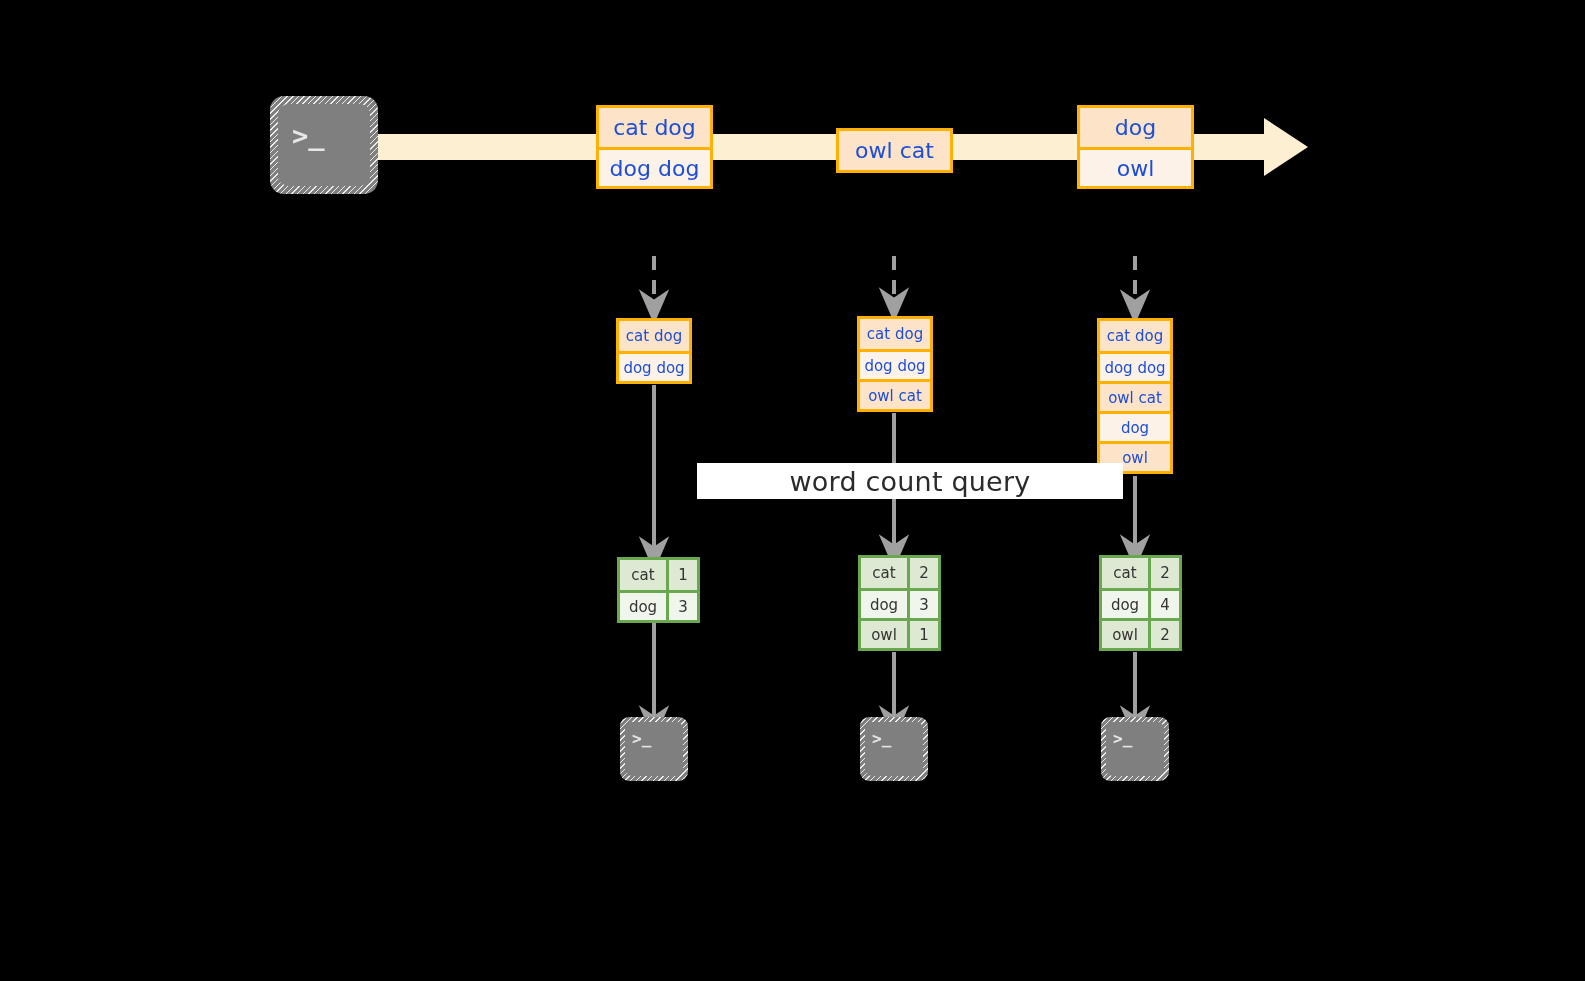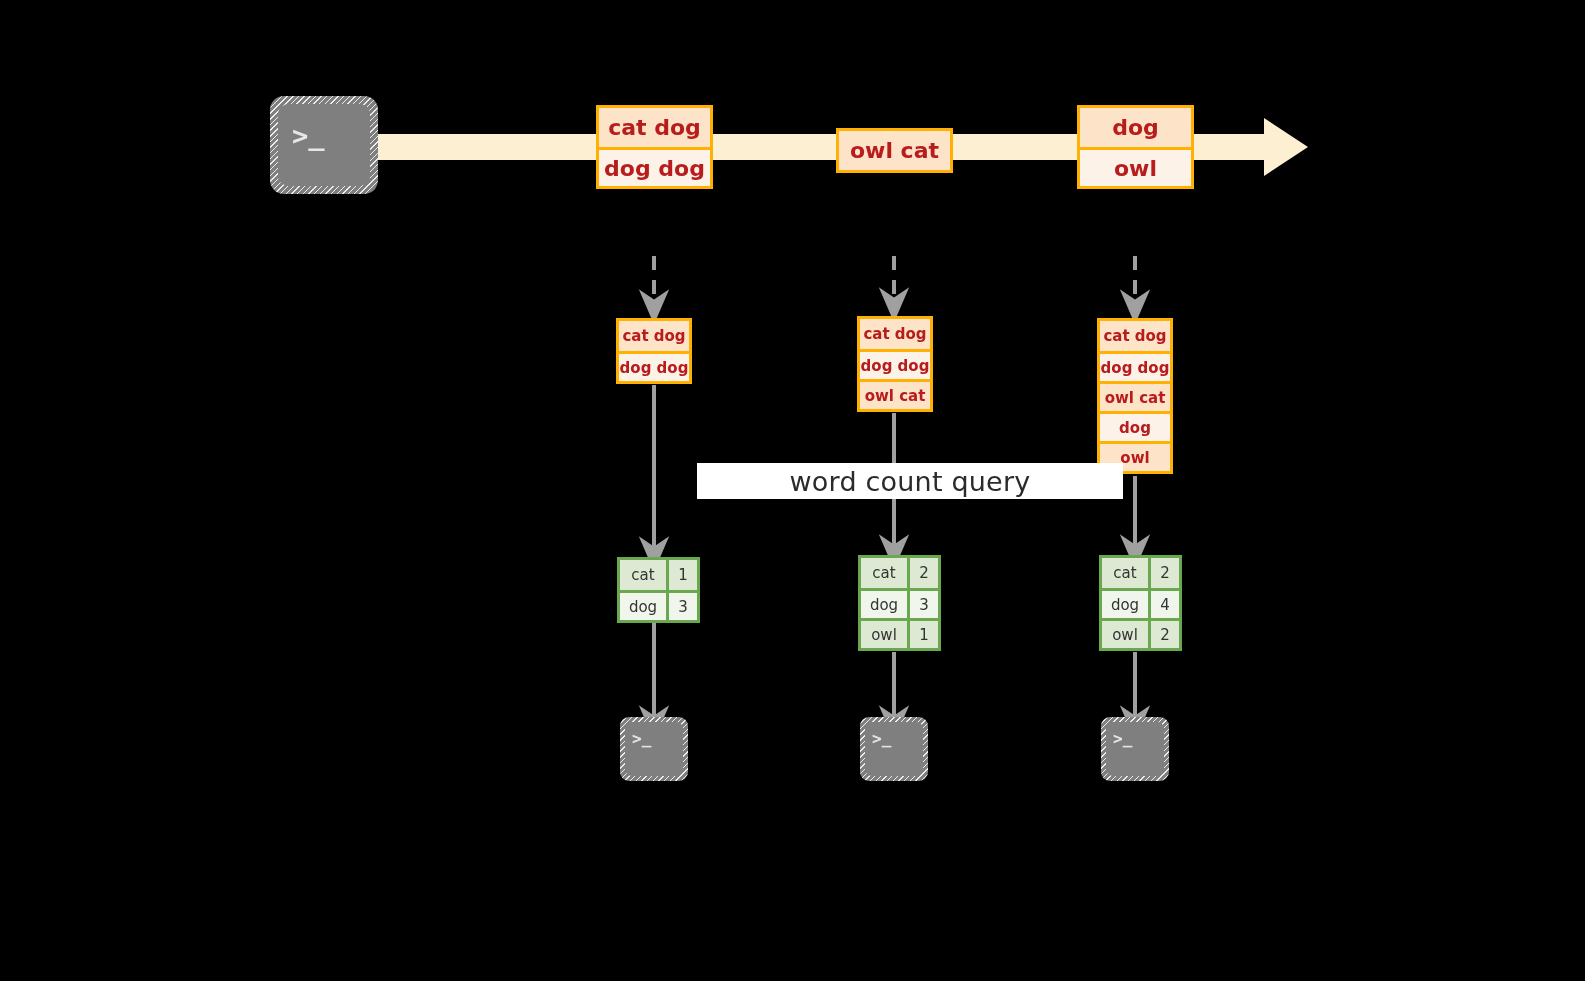--- a/index.html
+++ b/index.html
@@ -85,27 +85,26 @@
   
   .evt-stack {
     position: absolute;
     box-sizing: border-box;
     border: 3px solid #ffb000;
     background: #fff3e2;
   }
   .evt-stack .evt {
     box-sizing: border-box;
     text-align: center;
-    color: #b91c1c;
+    color: #1d4ed8;
     white-space: nowrap;
     overflow: hidden;
     display: flex;
     align-items: center;
     justify-content: center;
-    font-weight: bold;
   }
   .evt-stack .evt + .evt {
     border-top: 3px solid #ffb000;
   }
   .evt.shade-a { background: #fde3c7; }
   .evt.shade-b { background: #fdf2e7; }
 
   
   .evt-stack.lg { }
   .evt-stack.lg .evt {

